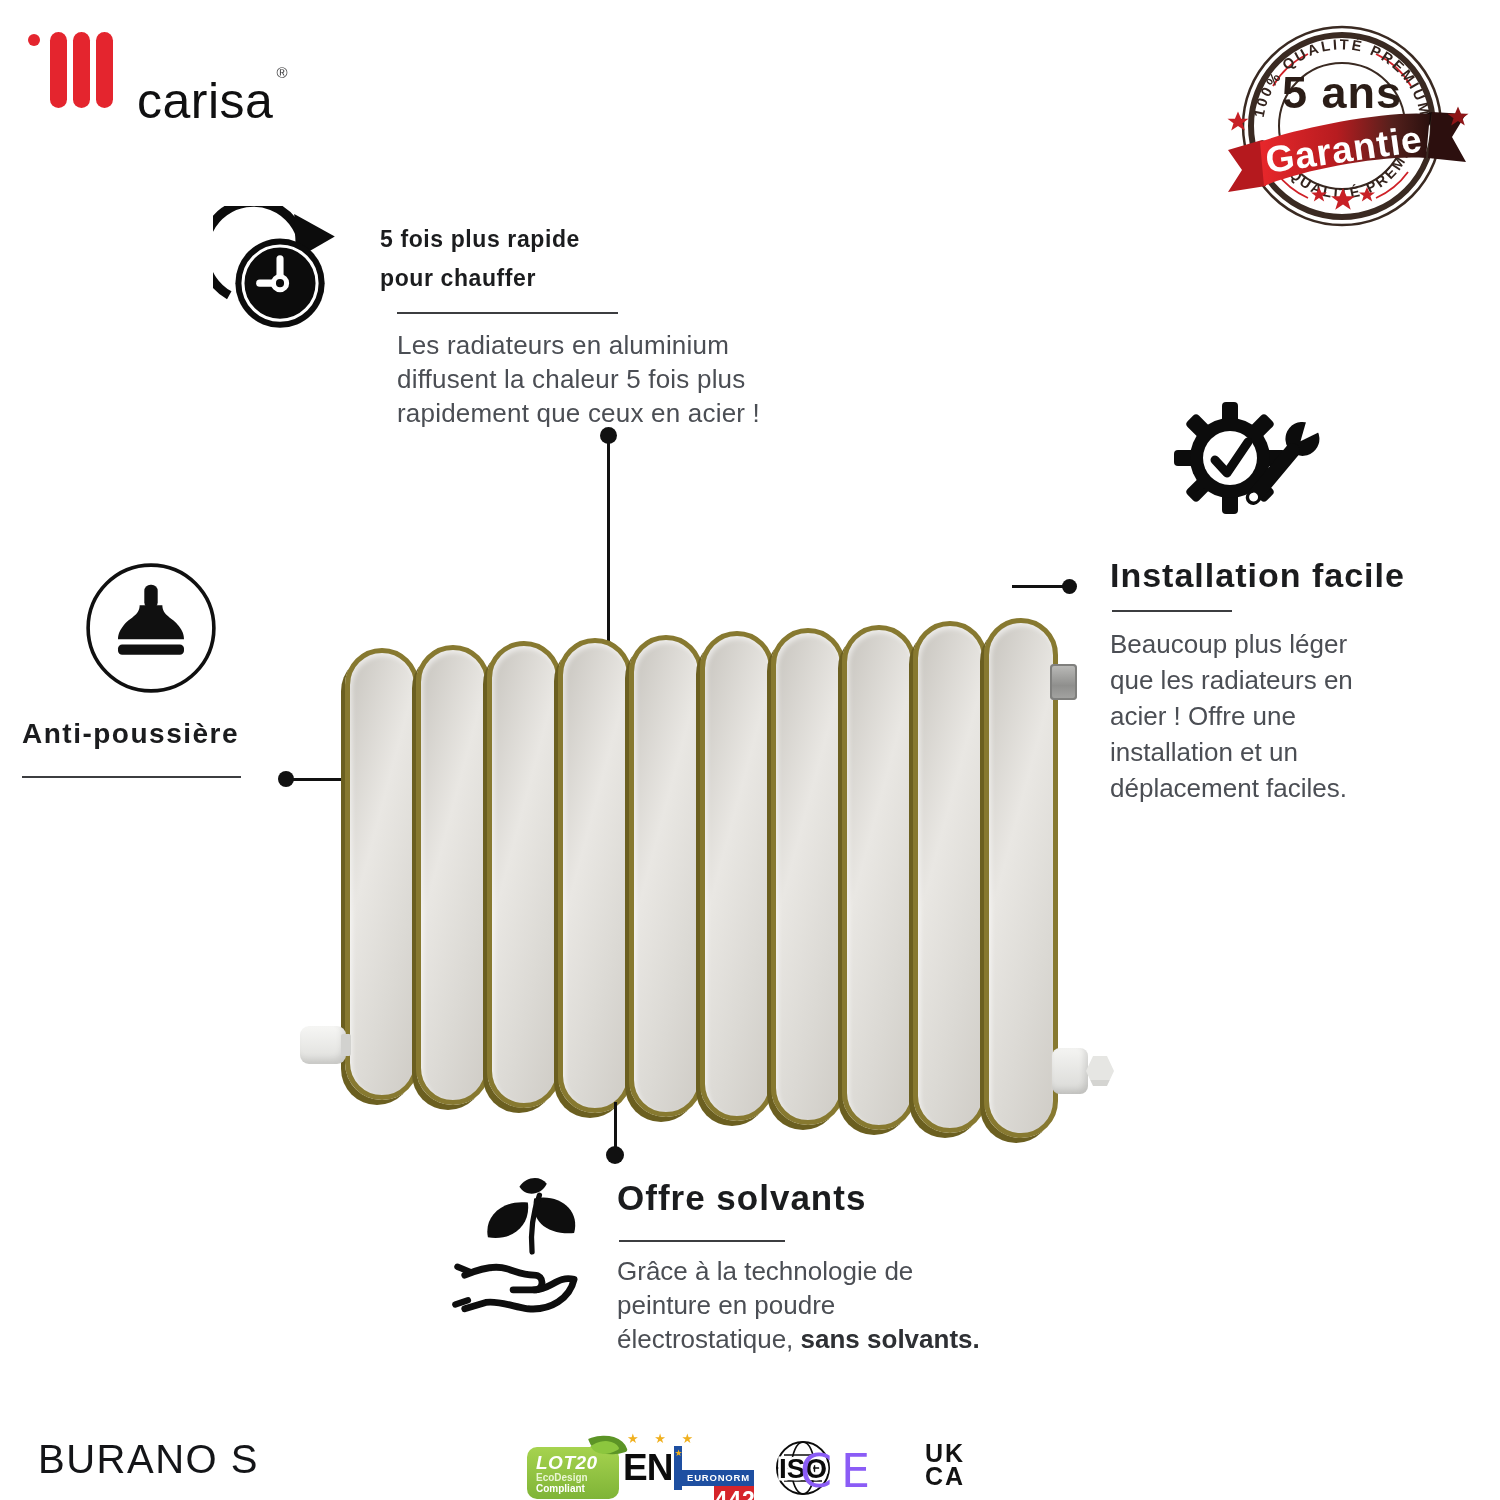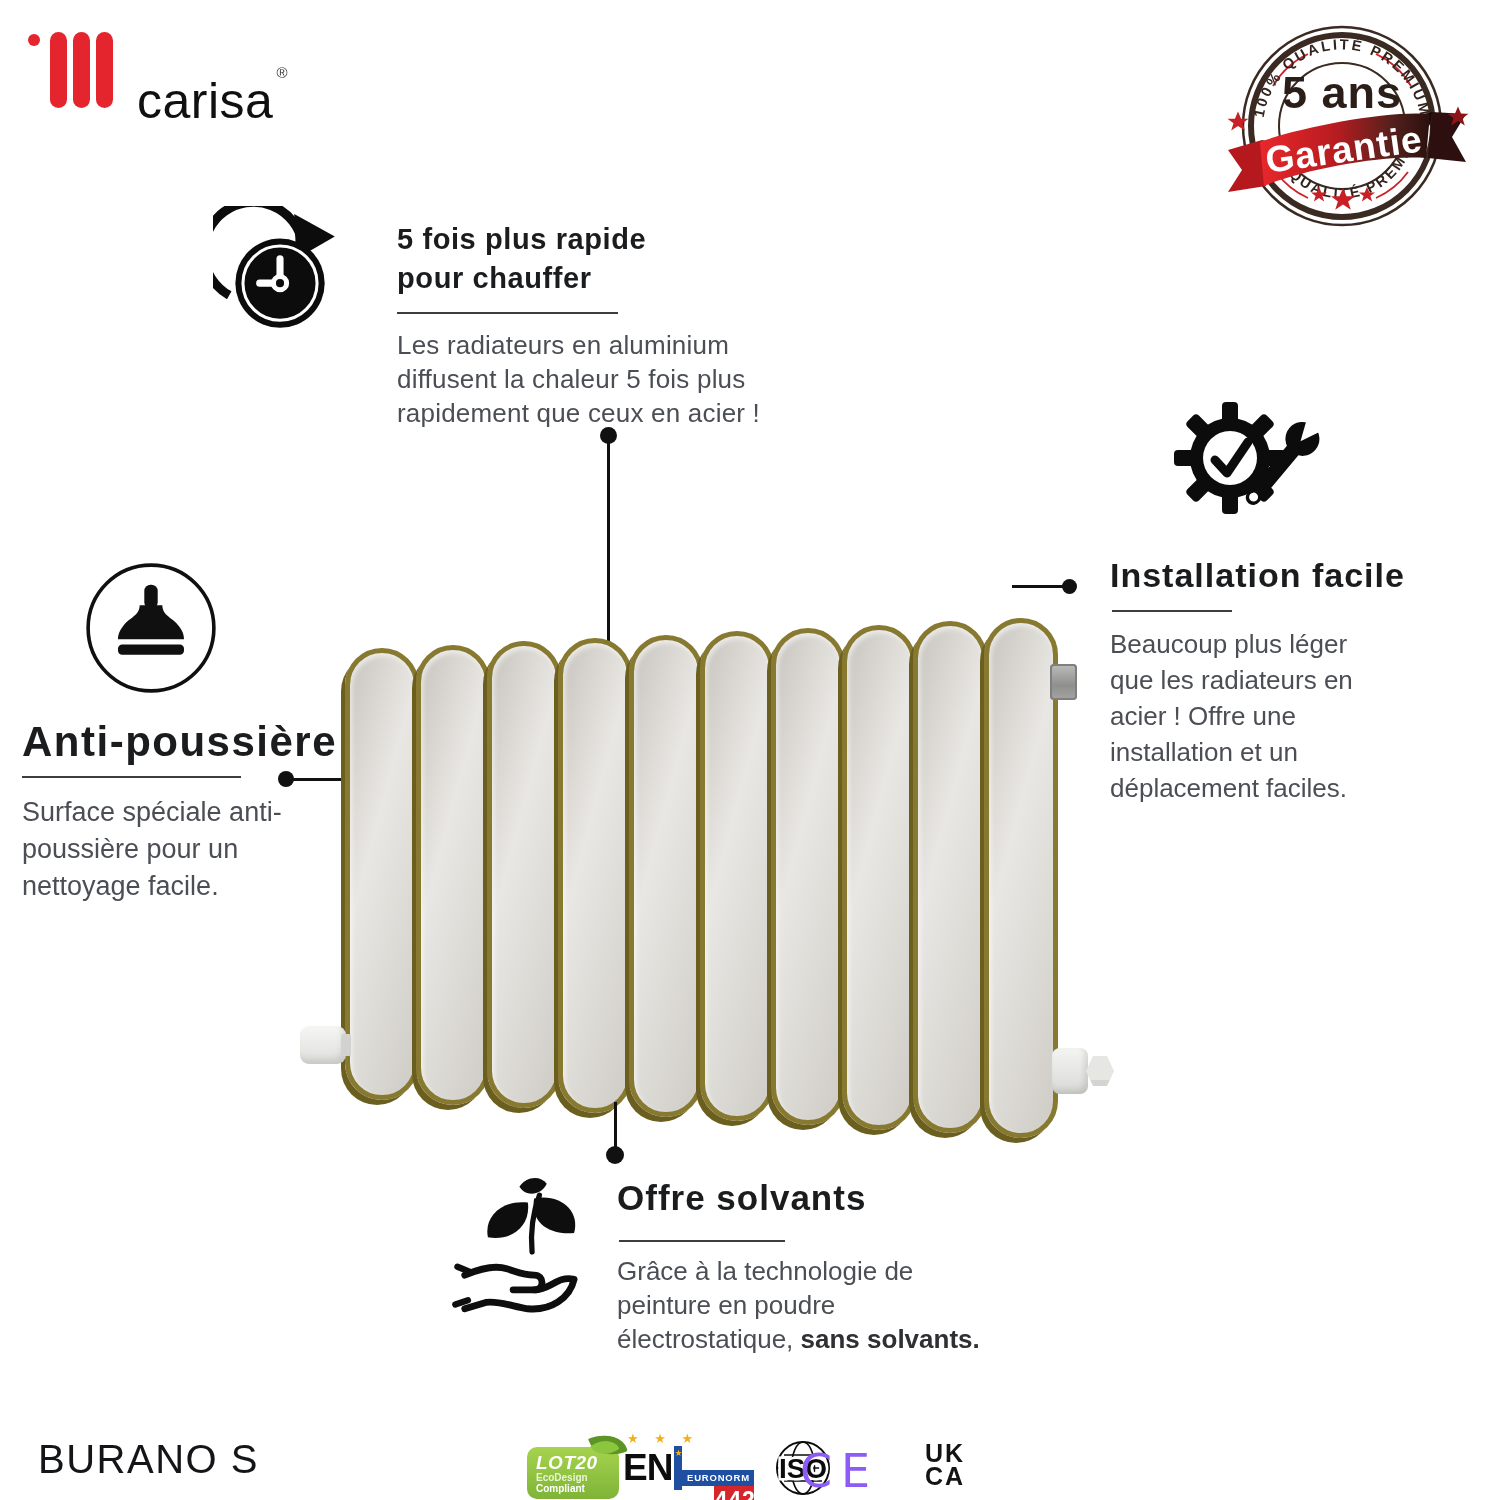--- a/index.html
+++ b/index.html
@@ -18,29 +18,29 @@
   .brand-name sup{font-size:15px;position:relative;top:-22px;left:3px;color:#3a3a3c;}
 
   
   .badge-wrap{left:1222px;top:18px;width:250px;height:225px;}
 
   
   .feat-title{font-weight:700;color:#1b1c1e;white-space:pre-line;}
   .underline{background:#3c3d40;height:2px;}
   .feat-body{color:#4b4e54;white-space:pre-line;}
 
-  .t-fast{left:397px;top:220px;font-size:29px;line-height:39px;letter-spacing:0.6px;}
+  .t-fast{left:380px;top:220px;font-size:23px;line-height:39px;letter-spacing:0.6px;}
   .u-fast{left:397px;top:312px;width:221px;}
   .b-fast{left:397px;top:328px;font-size:26px;line-height:34px;letter-spacing:0.2px;}
 
   .t-install{left:1110px;top:556px;font-size:34px;letter-spacing:1px;}
   .u-install{left:1112px;top:610px;width:120px;}
   .b-install{left:1110px;top:626px;font-size:26px;line-height:36px;}
 
-  .t-anti{left:22px;top:718px;font-size:42px;letter-spacing:1.5px;}
+  .t-anti{left:22px;top:718px;font-size:28px;letter-spacing:1.5px;}
   .u-anti{left:22px;top:776px;width:219px;}
   .b-anti{left:22px;top:794px;font-size:27px;line-height:37px;}
 
   .t-sans{left:617px;top:1178px;font-size:35px;letter-spacing:1px;}
   .u-sans{left:619px;top:1240px;width:166px;}
   .b-sans{left:617px;top:1254px;font-size:26px;line-height:34px;color:#4b4e54;}
   .b-sans .bold-tail{font-weight:700;color:#2e3034;}
 
   
   .conn{background:#111;}
@@ -223,23 +223,20 @@
   <div class="abs" style="left:84px;top:561px;width:134px;height:134px;">
     <svg width="134" height="134" viewBox="0 0 130 130">
       <circle cx="65" cy="65" r="61" fill="#ffffff" stroke="#101010" stroke-width="3.5"></circle>
       <rect x="58.5" y="23" width="13" height="23" rx="6" fill="#101010"></rect>
       <path d="M54 43 L76 43 C76 53 86 55 92 63 C96 68 97 72 97 76 L33 76 C33 72 34 68 38 63 C44 55 54 53 54 43 Z" fill="#101010"></path>
       <rect x="33" y="81" width="64" height="10" rx="4" fill="#101010"></rect>
     </svg>
   </div>
   <div class="abs feat-title t-anti">Anti-poussière</div>
   <div class="abs underline u-anti"></div>
-  <div class="abs feat-body b-anti">Surface spéciale anti-
-poussière pour un
-nettoyage facile.</div>
   <div class="abs conn-dot c-anti-dot"></div>
   <div class="abs conn c-anti-line"></div>
 
   <div class="abs radiator">
     <div class="rad-tube"></div>
     <div class="rad-tube"></div>
     <div class="rad-tube"></div>
     <div class="rad-tube"></div>
     <div class="rad-tube"></div>
     <div class="rad-tube"></div>

